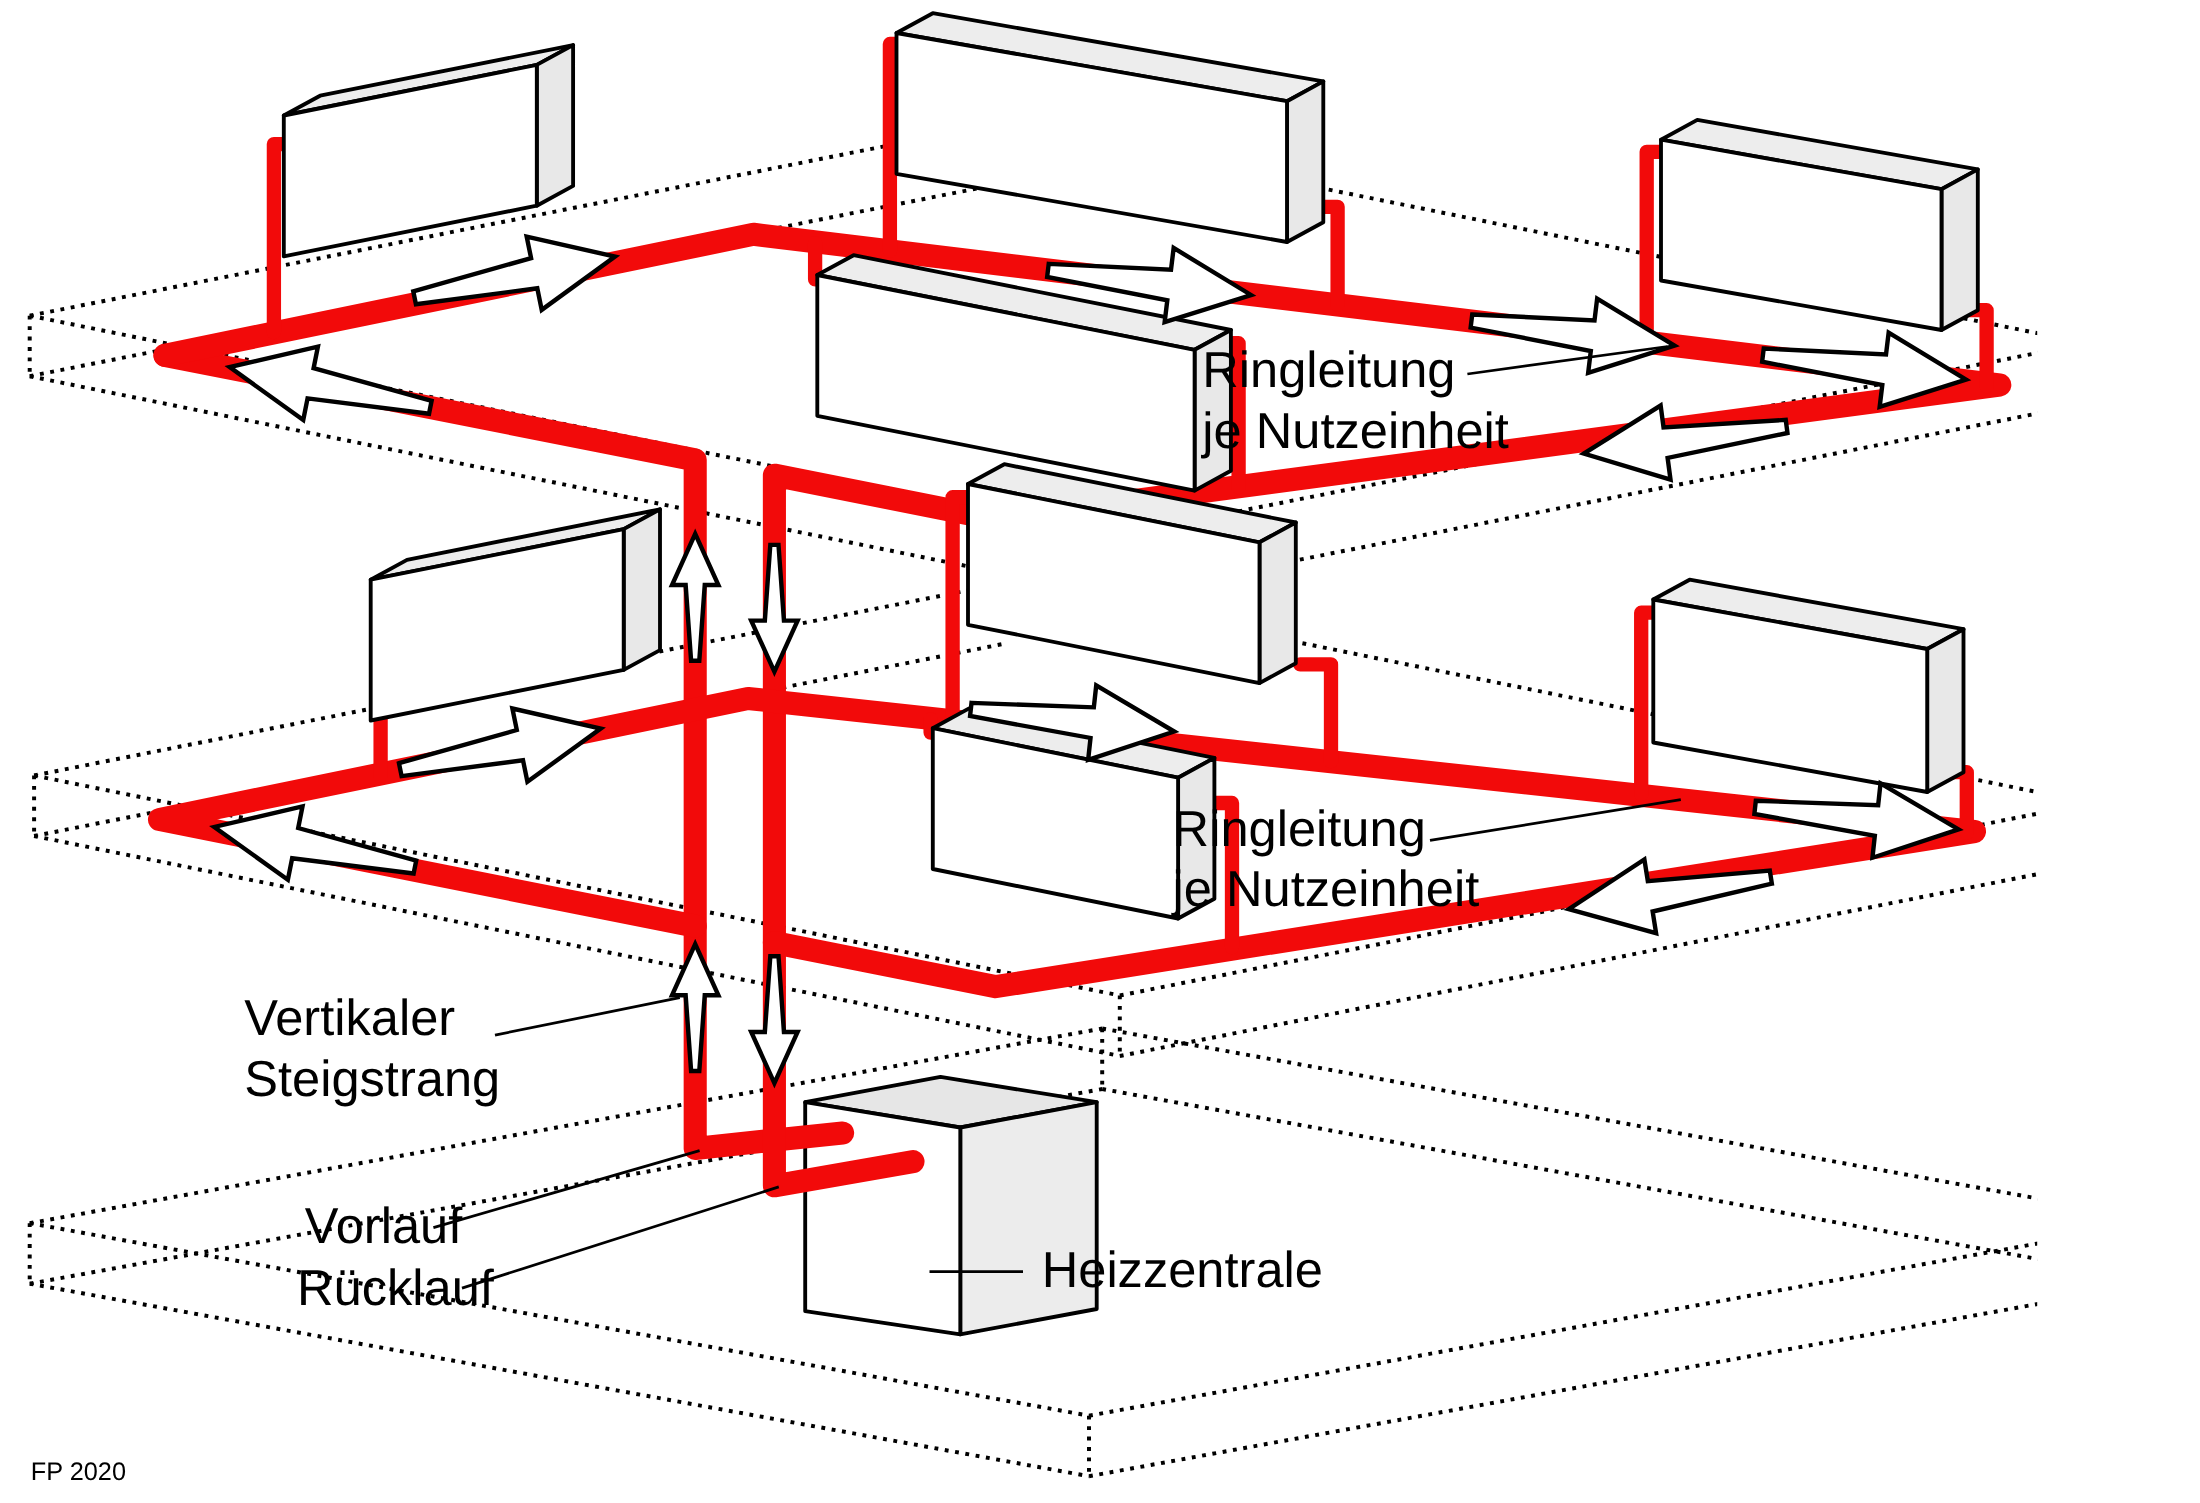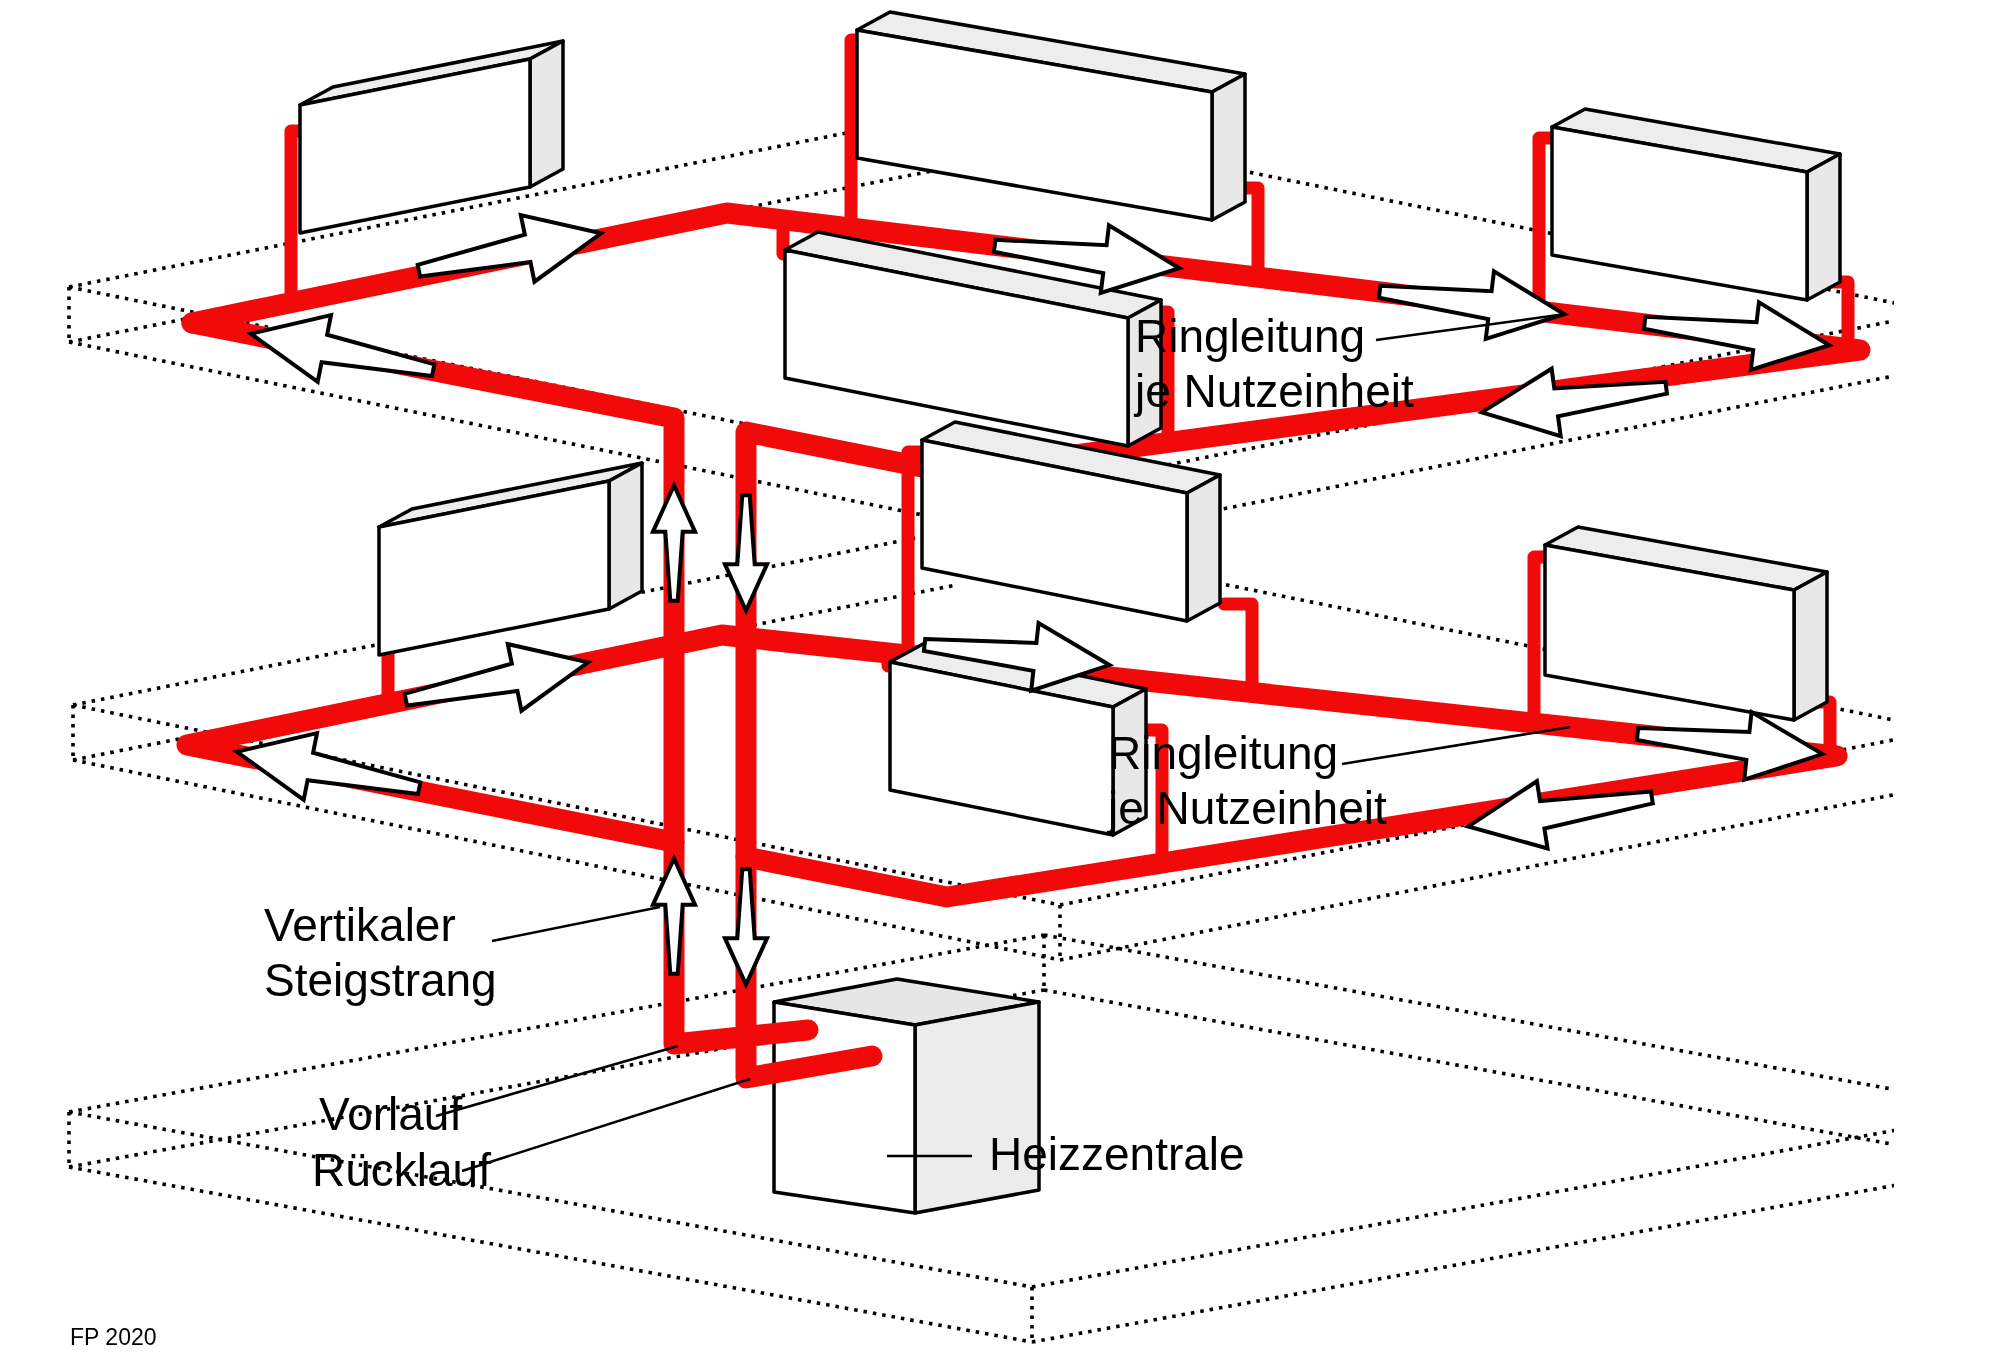--- a/index.html
+++ b/index.html
@@ -1,16 +1,16 @@
 <!DOCTYPE html>
 <html><head>
 <meta charset="utf-8">
 <style>
   html,body{margin:0;padding:0;background:#fff;}
-  #stage{width:1852px;height:1366px;position:relative;background:#fff;overflow:hidden;padding-left:42px;}
+  #stage{width:1852px;height:1366px;position:relative;background:#fff;overflow:hidden;}
   svg{display:block;}
   text{font-family:"Liberation Sans","DejaVu Sans",sans-serif;}
 </style>
 </head>
 <body>
 
 <div id="stage">
     <svg width="2000" height="1366" viewBox="0 0 2000 1366">
       <g>
         <g>

